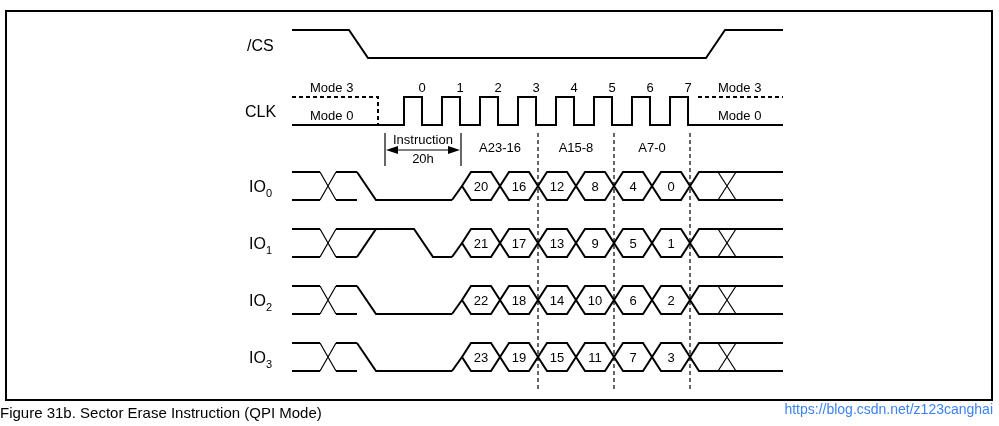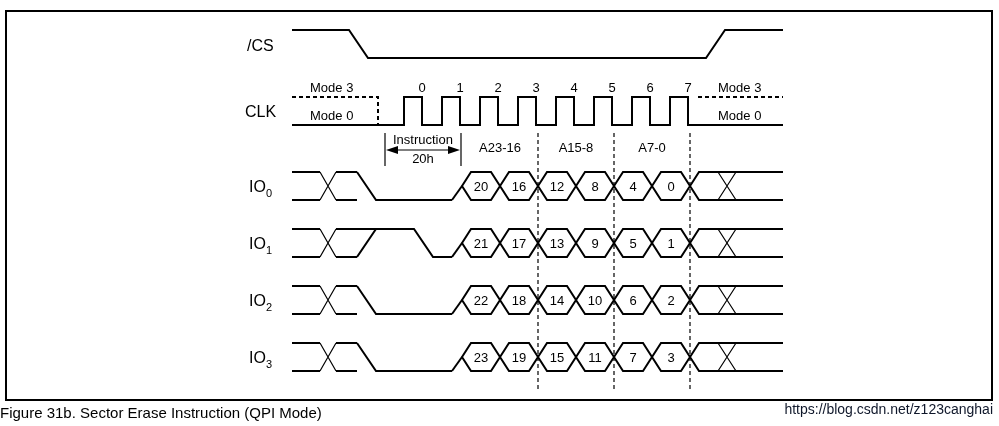--- a/index.html
+++ b/index.html
@@ -13,21 +13,21 @@
   text { font-family: "Liberation Sans", sans-serif; fill: #000; }
   .lbl { font-size: 16px; }
   .small { font-size: 13px; }
   .hex-t { font-size: 13px; text-anchor: middle; }
   #caption {
     position: absolute; left: 0; width: 999px; top: 404px; text-align: left;
     font-family: "Liberation Sans", sans-serif; font-size: 15px; color: #000;
   }
   #watermark {
     position: absolute; right: 6px; top: 401px;
-    font-family: "Liberation Sans", sans-serif; font-size: 14px; color: #0f172a;
+    font-family: "Liberation Sans", sans-serif; font-size: 14px; color: #3b82f6;
   }
 </style>
 </head>
 <body>
 
 <svg id="diagram" width="999" height="426" viewBox="0 0 999 426">
   <rect class="frame" x="6" y="11" width="986" height="389"></rect>
 
   <text class="lbl" x="247" y="51">/CS</text>
   <path class="sig" d="M292,30 L349,30 L368,58 L706,58 L725,30 L783,30"></path>

